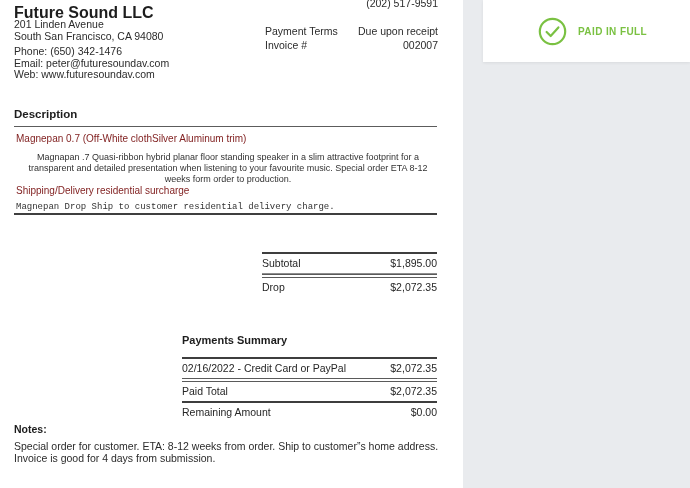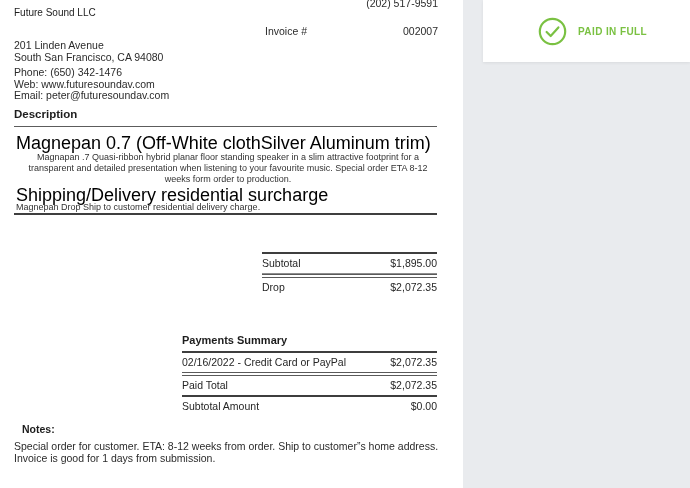--- a/index.html
+++ b/index.html
@@ -15,21 +15,21 @@
     font-family:"Liberation Sans","DejaVu Sans",sans-serif;
     color:var(--ink);
     position:relative;
   }
   .page{
     position:absolute;left:0;top:0;width:463px;height:488px;
     background:#ffffff;
   }
   
   .company{position:absolute;left:14px;top:6px;font-size:10.5px;line-height:11.5px;color:#2b2b2b;}
-  .company .name{font-weight:normal;font-size:10px;line-height:13px;margin-bottom:21px;color:#1d1d1d;}
+  .company .name{font-weight:bold;font-size:16px;line-height:13px;margin-bottom:0;color:#1d1d1d;}
   .company .contact{margin-top:4px;}
   
   .cust-phone{
     position:absolute;top:-3px;right:25px;font-size:10.5px;color:#2b2b2b;text-align:right;
   }
   
   .meta{position:absolute;left:265px;top:25px;width:173px;font-size:10.5px;line-height:13.5px;color:#2b2b2b;}
   .meta .mrow{display:flex;justify-content:space-between;}
   .meta .mval{text-align:right;}
   
@@ -40,61 +40,65 @@
   }
   .paid-card .check{width:29px;height:29px;margin-left:55px;flex:0 0 auto;}
   .paid-card .paid-label{
     margin-left:11px;color:var(--accent);font-weight:bold;font-size:10px;letter-spacing:.4px;
   }
   
   .desc-header{position:absolute;left:14px;top:108px;font-weight:bold;font-size:11.5px;color:#1d1d1d;}
   .line{position:absolute;left:14px;right:26px;height:1px;background:#5c5c5c;}
   .line-desc{top:126px;}
   .line-items-bottom{top:213px;height:2px;background:#3f3f3f;}
-  .item-title{position:absolute;left:16px;font-size:18px;color:#000000;}
+  .item-title{position:absolute;left:16px;font-size:10px;color:#7f1d1d;}
   .item-title-1{top:133px;}
   .item-title-2{top:185px;}
   .item-desc{position:absolute;left:16px;width:424px;font-size:9px;line-height:10.8px;color:#333333;}
   .item-desc-1{top:152px;text-align:center;}
-  .item-desc-2{top:202px;}
+  .item-desc-2{top:202px;font-family:Liberation Mono, monospace;}
   
   .totals{position:absolute;left:262px;top:252px;width:175px;font-size:10.5px;}
   .payments{position:absolute;left:182px;top:334px;width:255px;font-size:10.5px;}
   .trow{display:flex;justify-content:space-between;align-items:center;padding:3px 0;line-height:13px;}
   .trow .lbl{text-align:left;}
   .trow .val{text-align:center;}
   .b{font-weight:normal;}
   .hr-dark{height:2px;background:#3e3e3e;}
   .hr-mid{height:1px;background:#5a5a5a;}
   .hr-light{height:1px;background:#8e8e8e;}
   .hr-gap{height:2px;background:transparent;}
-  .pay-header{font-weight:bold;font-size:11px;padding-bottom:5px;color:#1d1d1d;}
+  .pay-header{font-weight:bold;font-size:11px;padding-bottom:11px;color:#1d1d1d;}
   
-  .notes-header{position:absolute;left:14px;top:423px;font-weight:bold;font-size:10.5px;color:#1d1d1d;margin-left:8px;}
+  .notes-header{position:absolute;left:14px;top:423px;font-weight:bold;font-size:10.5px;color:#1d1d1d;}
   .notes-text{position:absolute;left:14px;top:441px;width:430px;font-size:10.5px;line-height:11.5px;color:#2b2b2b;}
 </style>
 </head>
 <body style="background: rgb(233, 235, 238);">
 
 <div class="page">
 
   <div class="company">
     <div class="name">Future Sound LLC</div>
     <div class="addr">201 Linden Avenue</div>
     <div class="addr">South San Francisco, CA 94080</div>
     <div class="contact">
       <div>Phone: (650) 342-1476</div>
+      <div>Email: peter@futuresoundav.com</div>
       <div>Web: www.futuresoundav.com</div>
-      <div>Email: peter@futuresoundav.com</div>
     </div>
   </div>
 
   <div class="cust-phone">(202) 517-9591</div>
 
   <div class="meta">
+    <div class="mrow">
+      <span class="mlbl">Payment Terms</span>
+      <span class="mval">Due upon receipt</span>
+    </div>
     <div class="mrow">
       <span class="mlbl">Invoice #</span>
       <span class="mval">002007</span>
     </div>
   </div>
 
   <div class="desc-header">Description</div>
   <div class="line line-desc"></div>
 
   <div class="item-title item-title-1">Magnepan 0.7 (Off-White clothSilver Aluminum trim)</div>
@@ -129,29 +133,29 @@
     </div>
     <div class="hr-mid"></div>
     <div class="hr-gap"></div>
     <div class="hr-mid"></div>
     <div class="trow">
       <span class="lbl b">Paid Total</span>
       <span class="val b">$2,072.35</span>
     </div>
     <div class="hr-dark"></div>
     <div class="trow">
-      <span class="lbl b">Subtotal Amount</span>
+      <span class="lbl b">Remaining Amount</span>
       <span class="val b">$0.00</span>
     </div>
   </div>
 
   <div class="notes-header">Notes:</div>
   <div class="notes-text">
     <div>Special order for customer. ETA: 8-12 weeks from order. Ship to customer”s home address.</div>
-    <div>Invoice is good for 1 days from submission.</div>
+    <div>Invoice is good for 4 days from submission.</div>
   </div>
 
 </div>
 
 <div class="paid-card">
   <svg class="check" viewBox="0 0 32 32">
     <circle cx="16" cy="16" r="14" fill="none" stroke="#7ac142" stroke-width="2.4"></circle>
     <path d="M9.5 16.5 L14 21 L22.5 11.5" fill="none" stroke="#7ac142" stroke-width="2.4" stroke-linecap="round" stroke-linejoin="round"></path>
   </svg>
   <span class="paid-label">PAID IN FULL</span>

